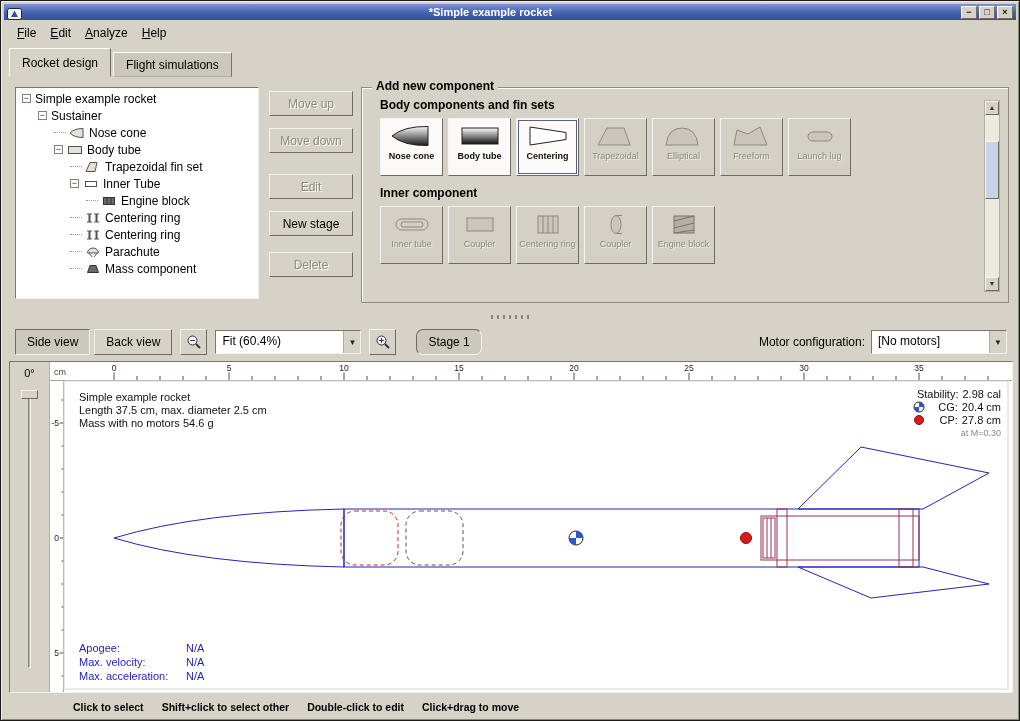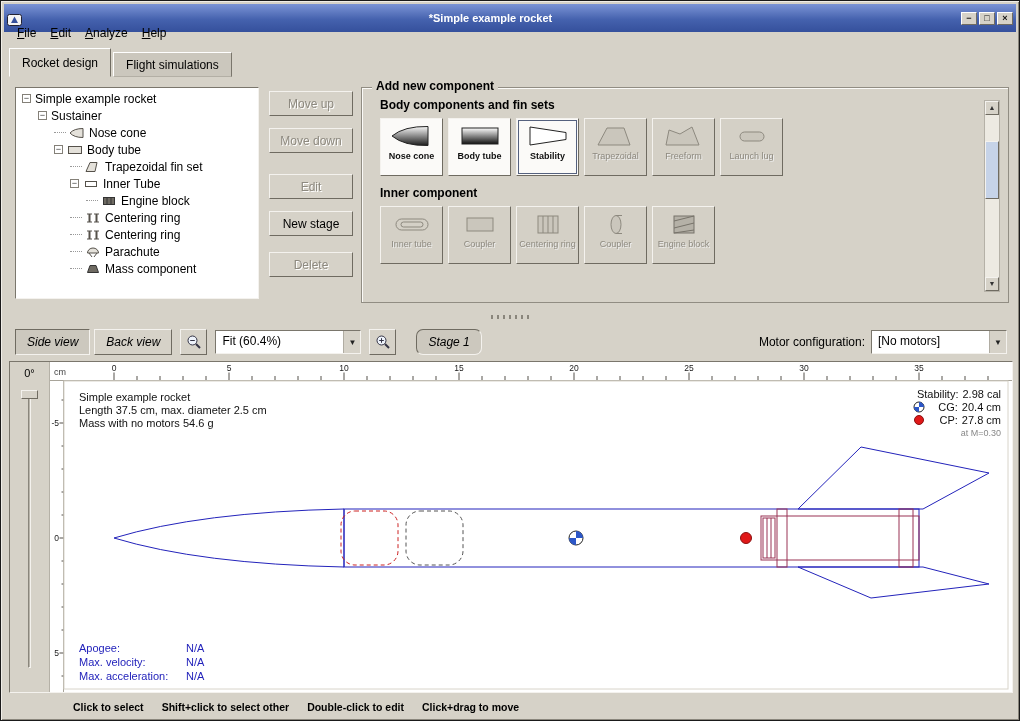--- a/index.html
+++ b/index.html
@@ -1,21 +1,21 @@
 <!DOCTYPE html>
 <html><head>
 <meta charset="utf-8">
 <style>
   * { box-sizing: border-box; }
   html,body { margin:0; padding:0; background:#888; font-family:"Liberation Sans",sans-serif; }
   .win { position:relative; width:1020px; height:721px; background:#d6d2c8; border:1px solid #1a1a1a;
          box-shadow: inset 1px 1px 0 #f0eee8, inset -1px -1px 0 #8a867c; overflow:hidden; }
 
   
-  .titlebar { position:absolute; top:3px; left:3px; right:3px; height:28px;
+  .titlebar { position:absolute; top:3px; left:3px; right:3px; height:16px;
               background:linear-gradient(180deg,#7b94d6,#4562ae 55%,#35509c); display:flex; align-items:center; padding:0 3px; }
   .tb-icon { width:15px; height:12px; flex:none; }
   .tb-title { flex:1; text-align:center; color:#fff; font-size:11px; font-weight:bold; line-height:15px;
               white-space:nowrap; overflow:hidden; }
   .tb-btns { display:flex; flex:none; }
   .tb-btn { width:16px; height:13px; background:#d6d2c8; border:1px solid; border-color:#fff #6f6b61 #6f6b61 #fff;
             font-size:9px; line-height:10px; text-align:center; margin-left:2px; font-weight:bold; color:#111; cursor:default; }
 
   
   .menubar { position:absolute; top:21px; left:3px; right:3px; height:22px; display:flex; align-items:center; padding-left:6px; }
@@ -68,21 +68,21 @@
   .vs-btn.up { top:0; } .vs-btn.down { bottom:0; }
   .vs-thumb { position:absolute; left:0; top:40px; width:14px; height:58px; background:#c6d3e8;
               border:1px solid; border-color:#f4f2ee #6f6b61 #6f6b61 #f4f2ee; }
 
   .divider { position:absolute; top:308px; left:0; right:0; height:16px; display:flex; align-items:center; justify-content:center; }
   .dots { width:38px; height:4px; background:repeating-linear-gradient(90deg,#8a867c 0 2px,transparent 2px 6px); }
 
   
   .toolbar { position:absolute; top:324px; left:0; right:0; height:34px; display:flex; align-items:center; padding:0 12px 0 14px; }
   .tbtn { height:26px; padding:0 11px; font-size:12px; font-family:inherit; background:#d6d2c8;
-          border:1px solid; border-color:#f4f2ee #6f6b61 #6f6b61 #f4f2ee; color:#000;font-style:italic; }
+          border:1px solid; border-color:#f4f2ee #6f6b61 #6f6b61 #f4f2ee; color:#000; }
   .tbtn.pressed { border-color:#6f6b61 #f4f2ee #f4f2ee #6f6b61; background:#ccc8be; }
   .tbtn.zoom { width:27px; padding:0; margin-left:8px; display:inline-flex; align-items:center; justify-content:center; }
   .tbtn.bv { margin-left:4px; }
   .combo { display:flex; align-items:stretch; height:24px; border:1px solid; border-color:#7a766c #f4f2ee #f4f2ee #7a766c;
            background:#fff; margin-left:8px; }
   .combo-text { padding:3px 6px; font-size:12px; white-space:nowrap; flex:1; overflow:hidden; }
   .combo-arrow { width:17px; background:#d6d2c8; border-left:1px solid #b0aca2; font-size:8px;
                  display:flex; align-items:center; justify-content:center; color:#222; }
   .combo.zoomc { width:146px; }
   .stage { margin-left:20px;border-radius:7px; }
@@ -280,29 +280,37 @@
                 </svg>
               </span>
               <span class="comp-label">Body tube</span>
             </button>
             <button class="comp-btn focusd">
               <span class="comp-icon">
                 <svg viewBox="0 0 44 26">
                   <path d="M4,4 L40,9.5 L40,16.5 L4,22 Z" fill="#ffffff" stroke="#222"></path>
                 </svg>
               </span>
-              <span class="comp-label">Stability</span>
+              <span class="comp-label">Centering</span>
             </button>
             <button class="comp-btn disabled">
               <span class="comp-icon">
                 <svg viewBox="0 0 44 26">
                   <polygon points="4,22 13,5 30,5 36,22" fill="#cac6bc" stroke="#8d897f"></polygon>
                 </svg>
               </span>
               <span class="comp-label">Trapezoidal</span>
+            </button>
+            <button class="comp-btn disabled">
+              <span class="comp-icon">
+                <svg viewBox="0 0 44 26">
+                  <path d="M4,22 Q6,5 20,5 Q34,5 36,22 Z" fill="#cac6bc" stroke="#8d897f"></path>
+                </svg>
+              </span>
+              <span class="comp-label">Elliptical</span>
             </button>
             <button class="comp-btn disabled">
               <span class="comp-icon">
                 <svg viewBox="0 0 44 26">
                   <polygon points="4,22 7,7 18,11 30,4 37,22" fill="#cac6bc" stroke="#8d897f"></polygon>
                 </svg>
               </span>
               <span class="comp-label">Freeform</span>
             </button>
             <button class="comp-btn disabled">

